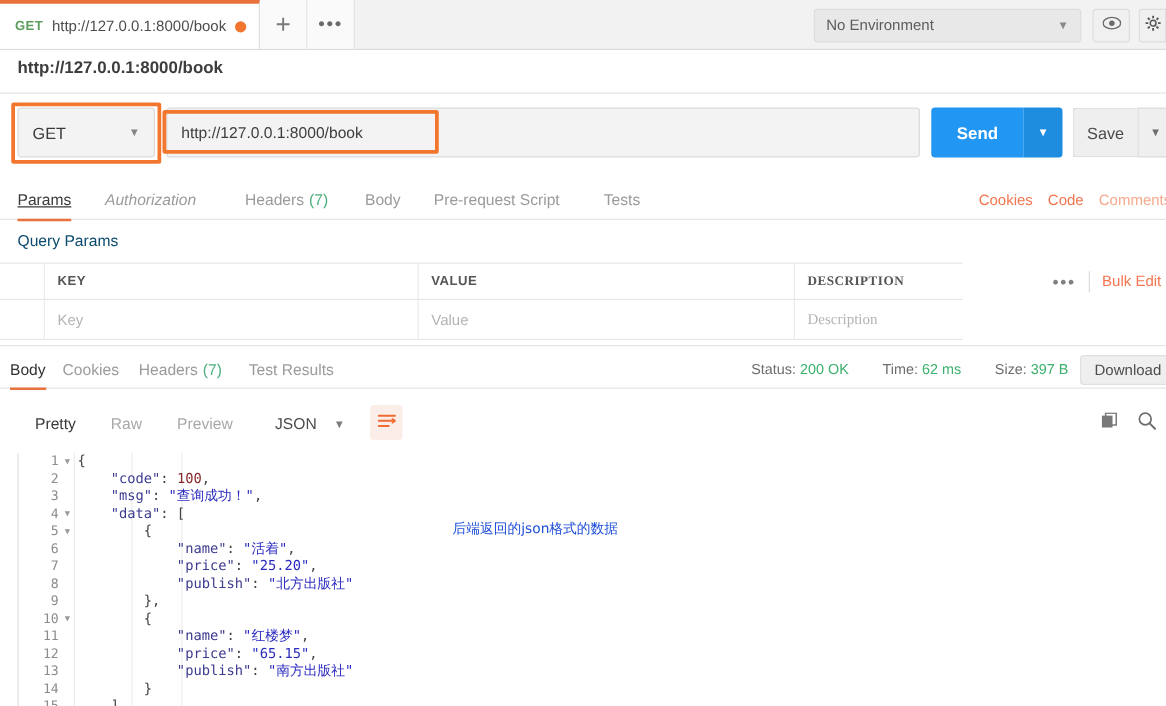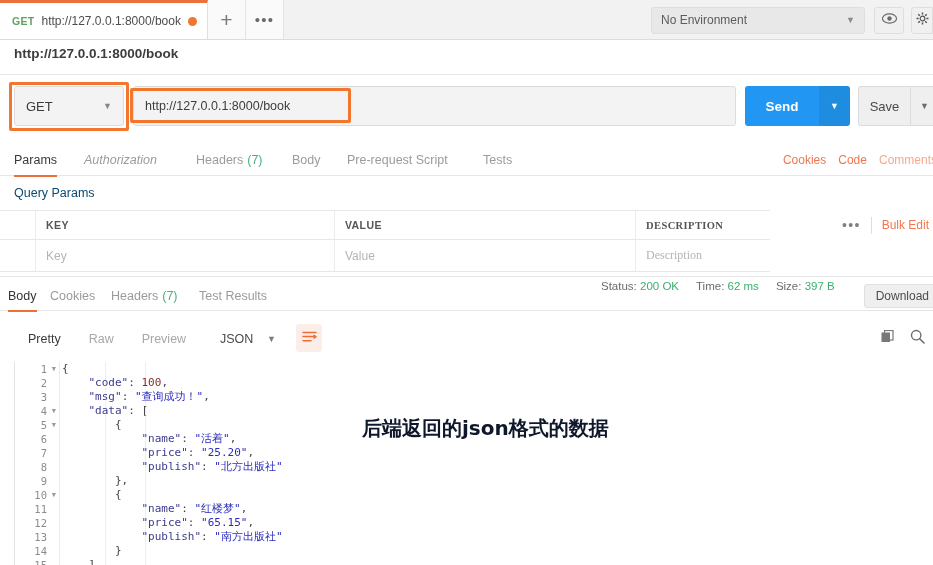--- a/index.html
+++ b/index.html
@@ -162,21 +162,21 @@
   }
   .dots3 { color: #808080; font-size: 14px; letter-spacing: 1.3px; }
   .vsep { width: 1px; height: 17px; background: #dedede; }
 
   
   .resp-sep { position: absolute; left: 0; top: 276px; width: 933px; height: 1px; background: #e6e6e6; }
   .resptabs { position: absolute; left: 0; top: 280px; width: 933px; height: 31px; border-bottom: 1px solid #e6e6e6; }
   .rsp { position: absolute; top: 0; height: 31px; display: flex; align-items: center; font-size: 12.5px; color: #9b9b9b; }
   .rsp.active { color: #333; }
   .rsp.active::after { content: ''; position: absolute; left: 0; right: 0; bottom: -1px; height: 2px; background: #e8713c; }
-  .meta { position: absolute; top: 0; height: 31px; display: flex; gap: 17px; font-size: 11.5px; color: #6c6c6c; }
+  .meta { position: absolute; top: 0; height: 31px; display: flex; align-items: center; gap: 27px; font-size: 11.5px; color: #6c6c6c; }
   .mval { color: #3ab06c; }
   .dl-btn {
     position: absolute; right: 0; top: 4px; height: 24px;
     background: #efefef; border: 1px solid #e0e0e0; border-radius: 3px;
     display: flex; align-items: center; padding: 0 11px;
     color: #4d4d4d; font-size: 12px;
   }
 
   
   .fmtbar { position: absolute; left: 0; top: 320px; width: 933px; height: 40px; }
@@ -215,21 +215,21 @@
   .crow { height: 14px; line-height: 14px; white-space: pre; }
   .k { color: #3b3b8f; }
   .s { color: #2b2bbf; }
   .n { color: #8a2b2b; }
   .p { color: #444; }
   .indent-guide {
     position: absolute; top: 0; width: 1px; height: 203px; background: #eeeeee;
   }
   .annot {
     position: absolute; left: 362px; top: 415px;
-    font-size: 20px; color: #0f172a; font-weight: bold;
+    font-size: 11px; color: #1d4ed8; font-weight: normal;
     font-family: "DejaVu Sans", sans-serif;
   }
 </style>
 </head>
 <body>
 
 <div id="app">
 
   <div class="tabstrip">
     <div class="req-tab">
@@ -288,21 +288,21 @@
     </div>
     <div class="hl-url"></div>
 
     <div class="send-btn">Send</div>
     <div class="send-caret">▼</div>
     <div class="save-btn">Save</div>
     <div class="save-caret">▼</div>
   </div>
 
   <div class="reqtabs">
-    <div class="rt active" style="left:14px;">
+    <div class="rt active" style="left:14px;text-decoration:underline;">
       <span>Params</span>
     </div>
     <div class="rt" style="left:84px;font-style:italic;">
       <span>Authorization</span>
     </div>
     <div class="rt" style="left:196px;">
       <span>Headers</span>
       <span class="cnt">(7)</span>
     </div>
     <div class="rt" style="left:292px;">

